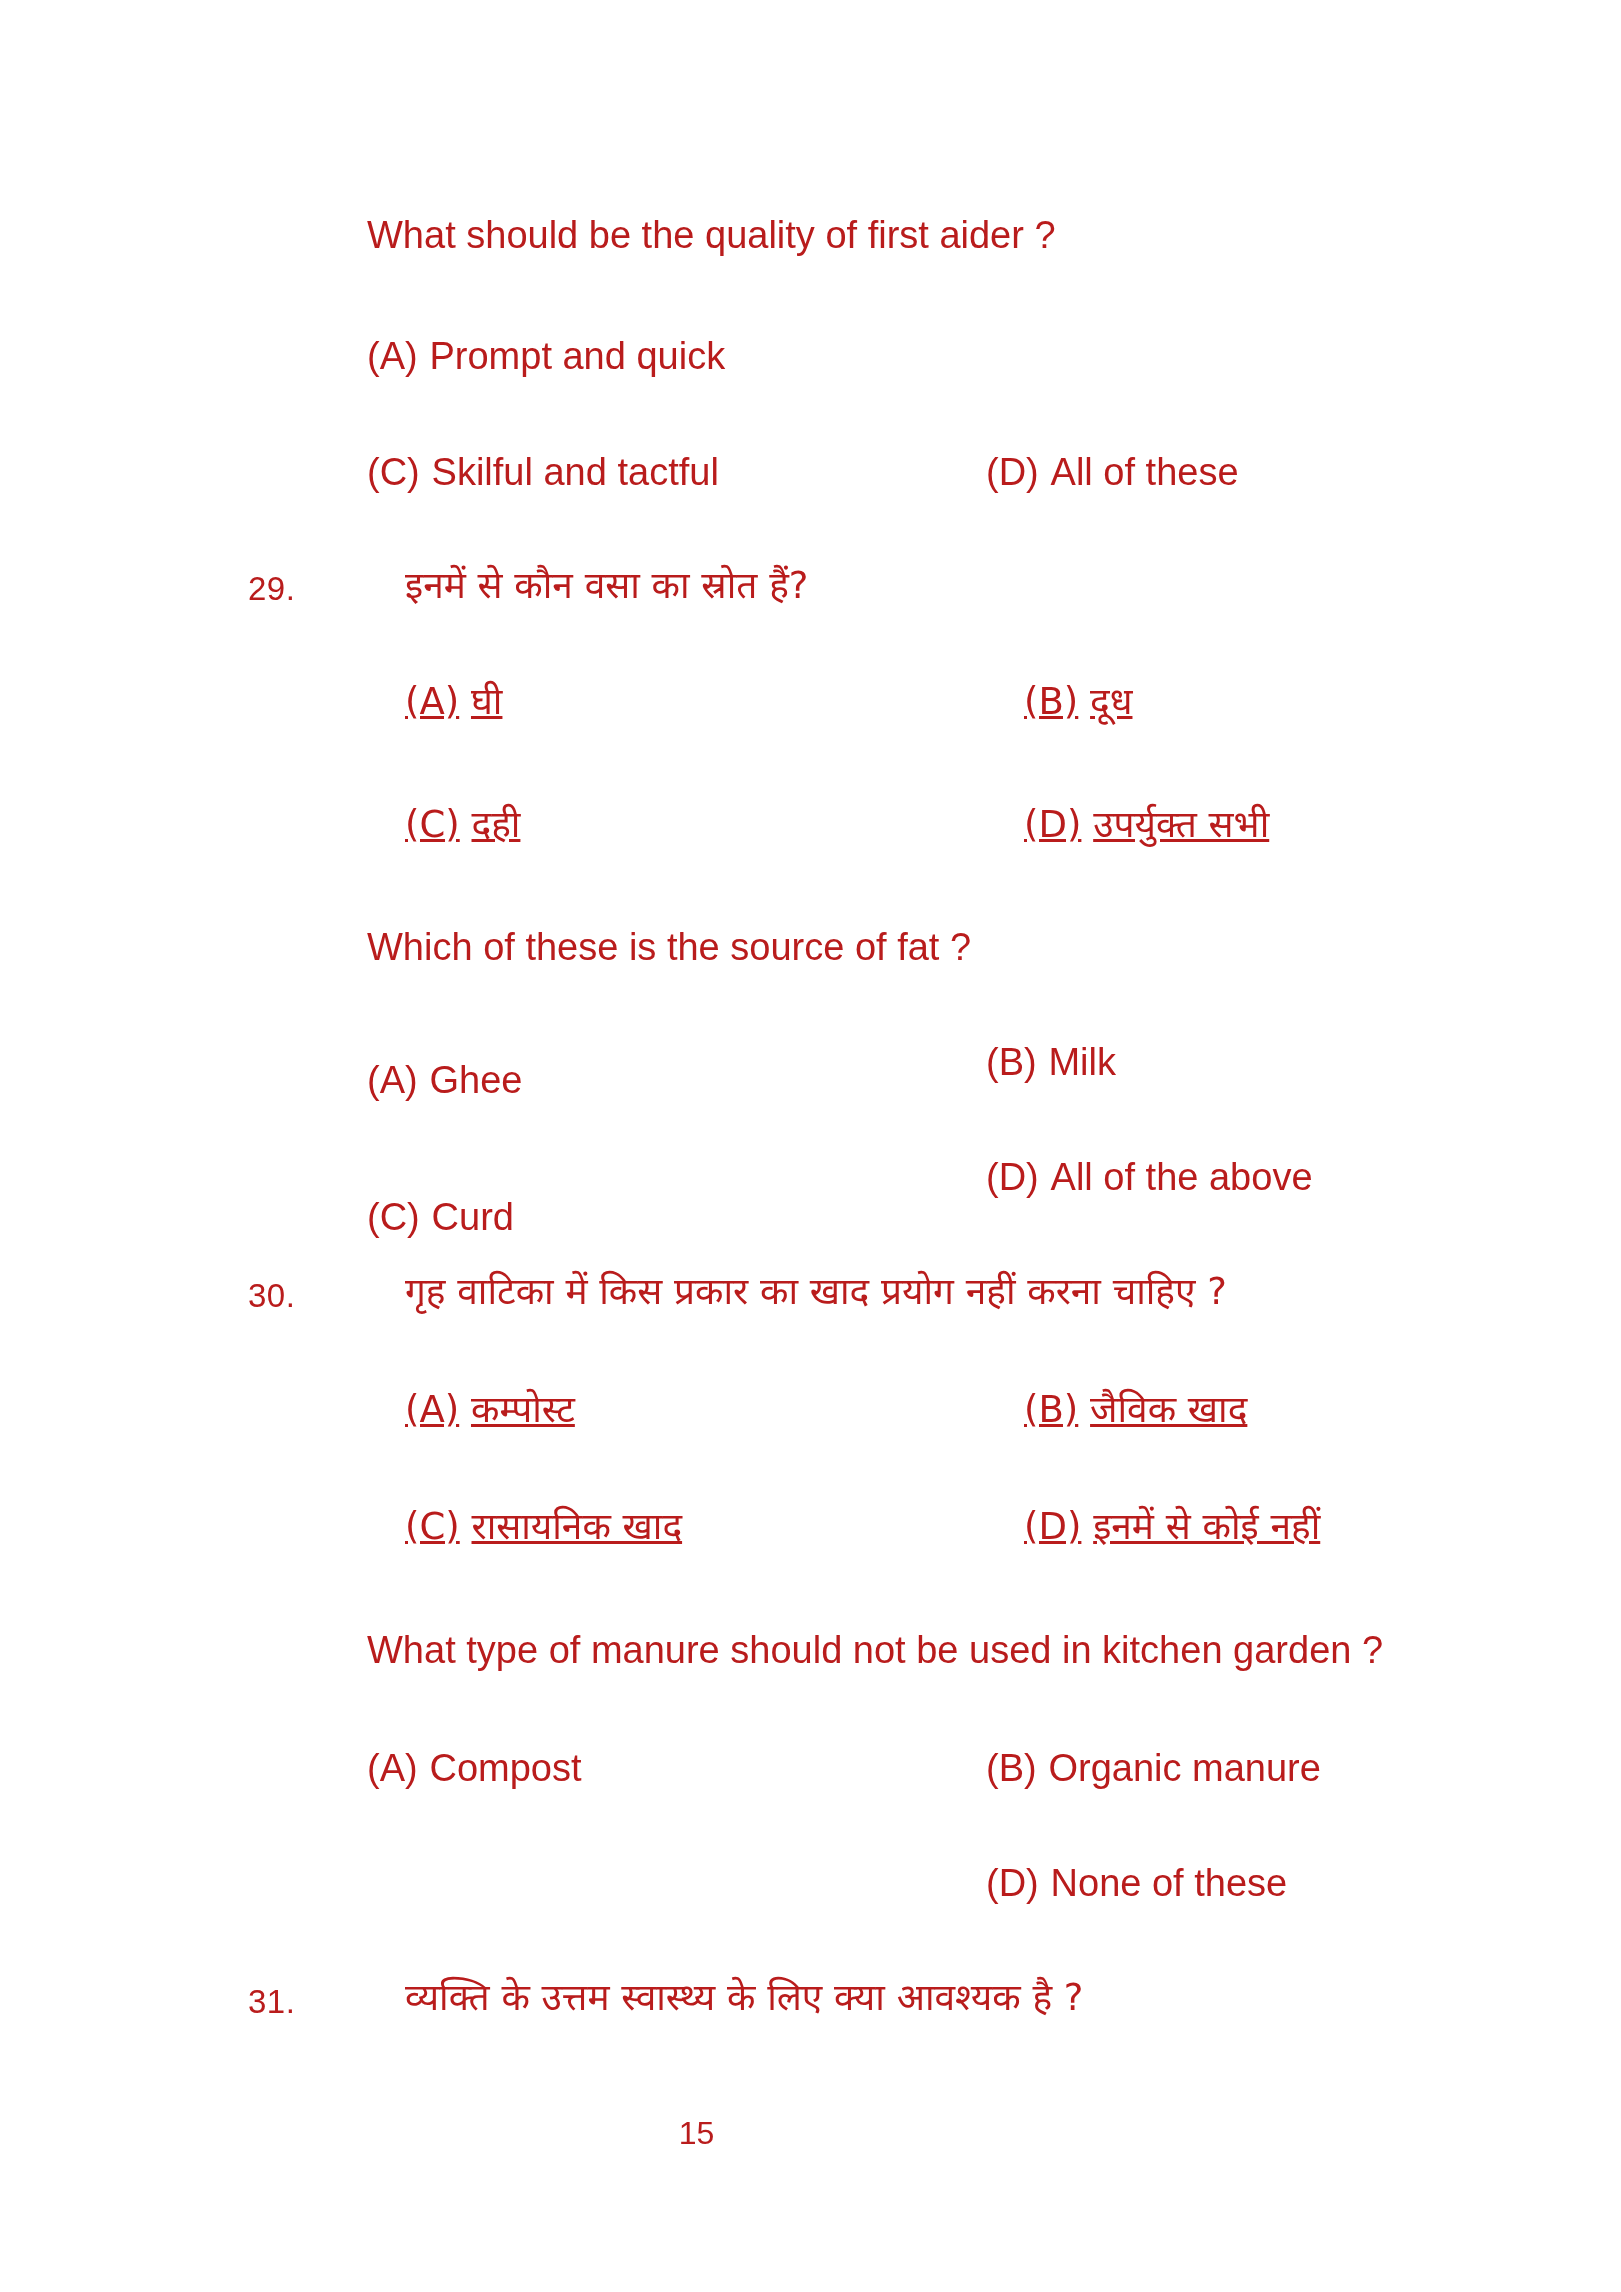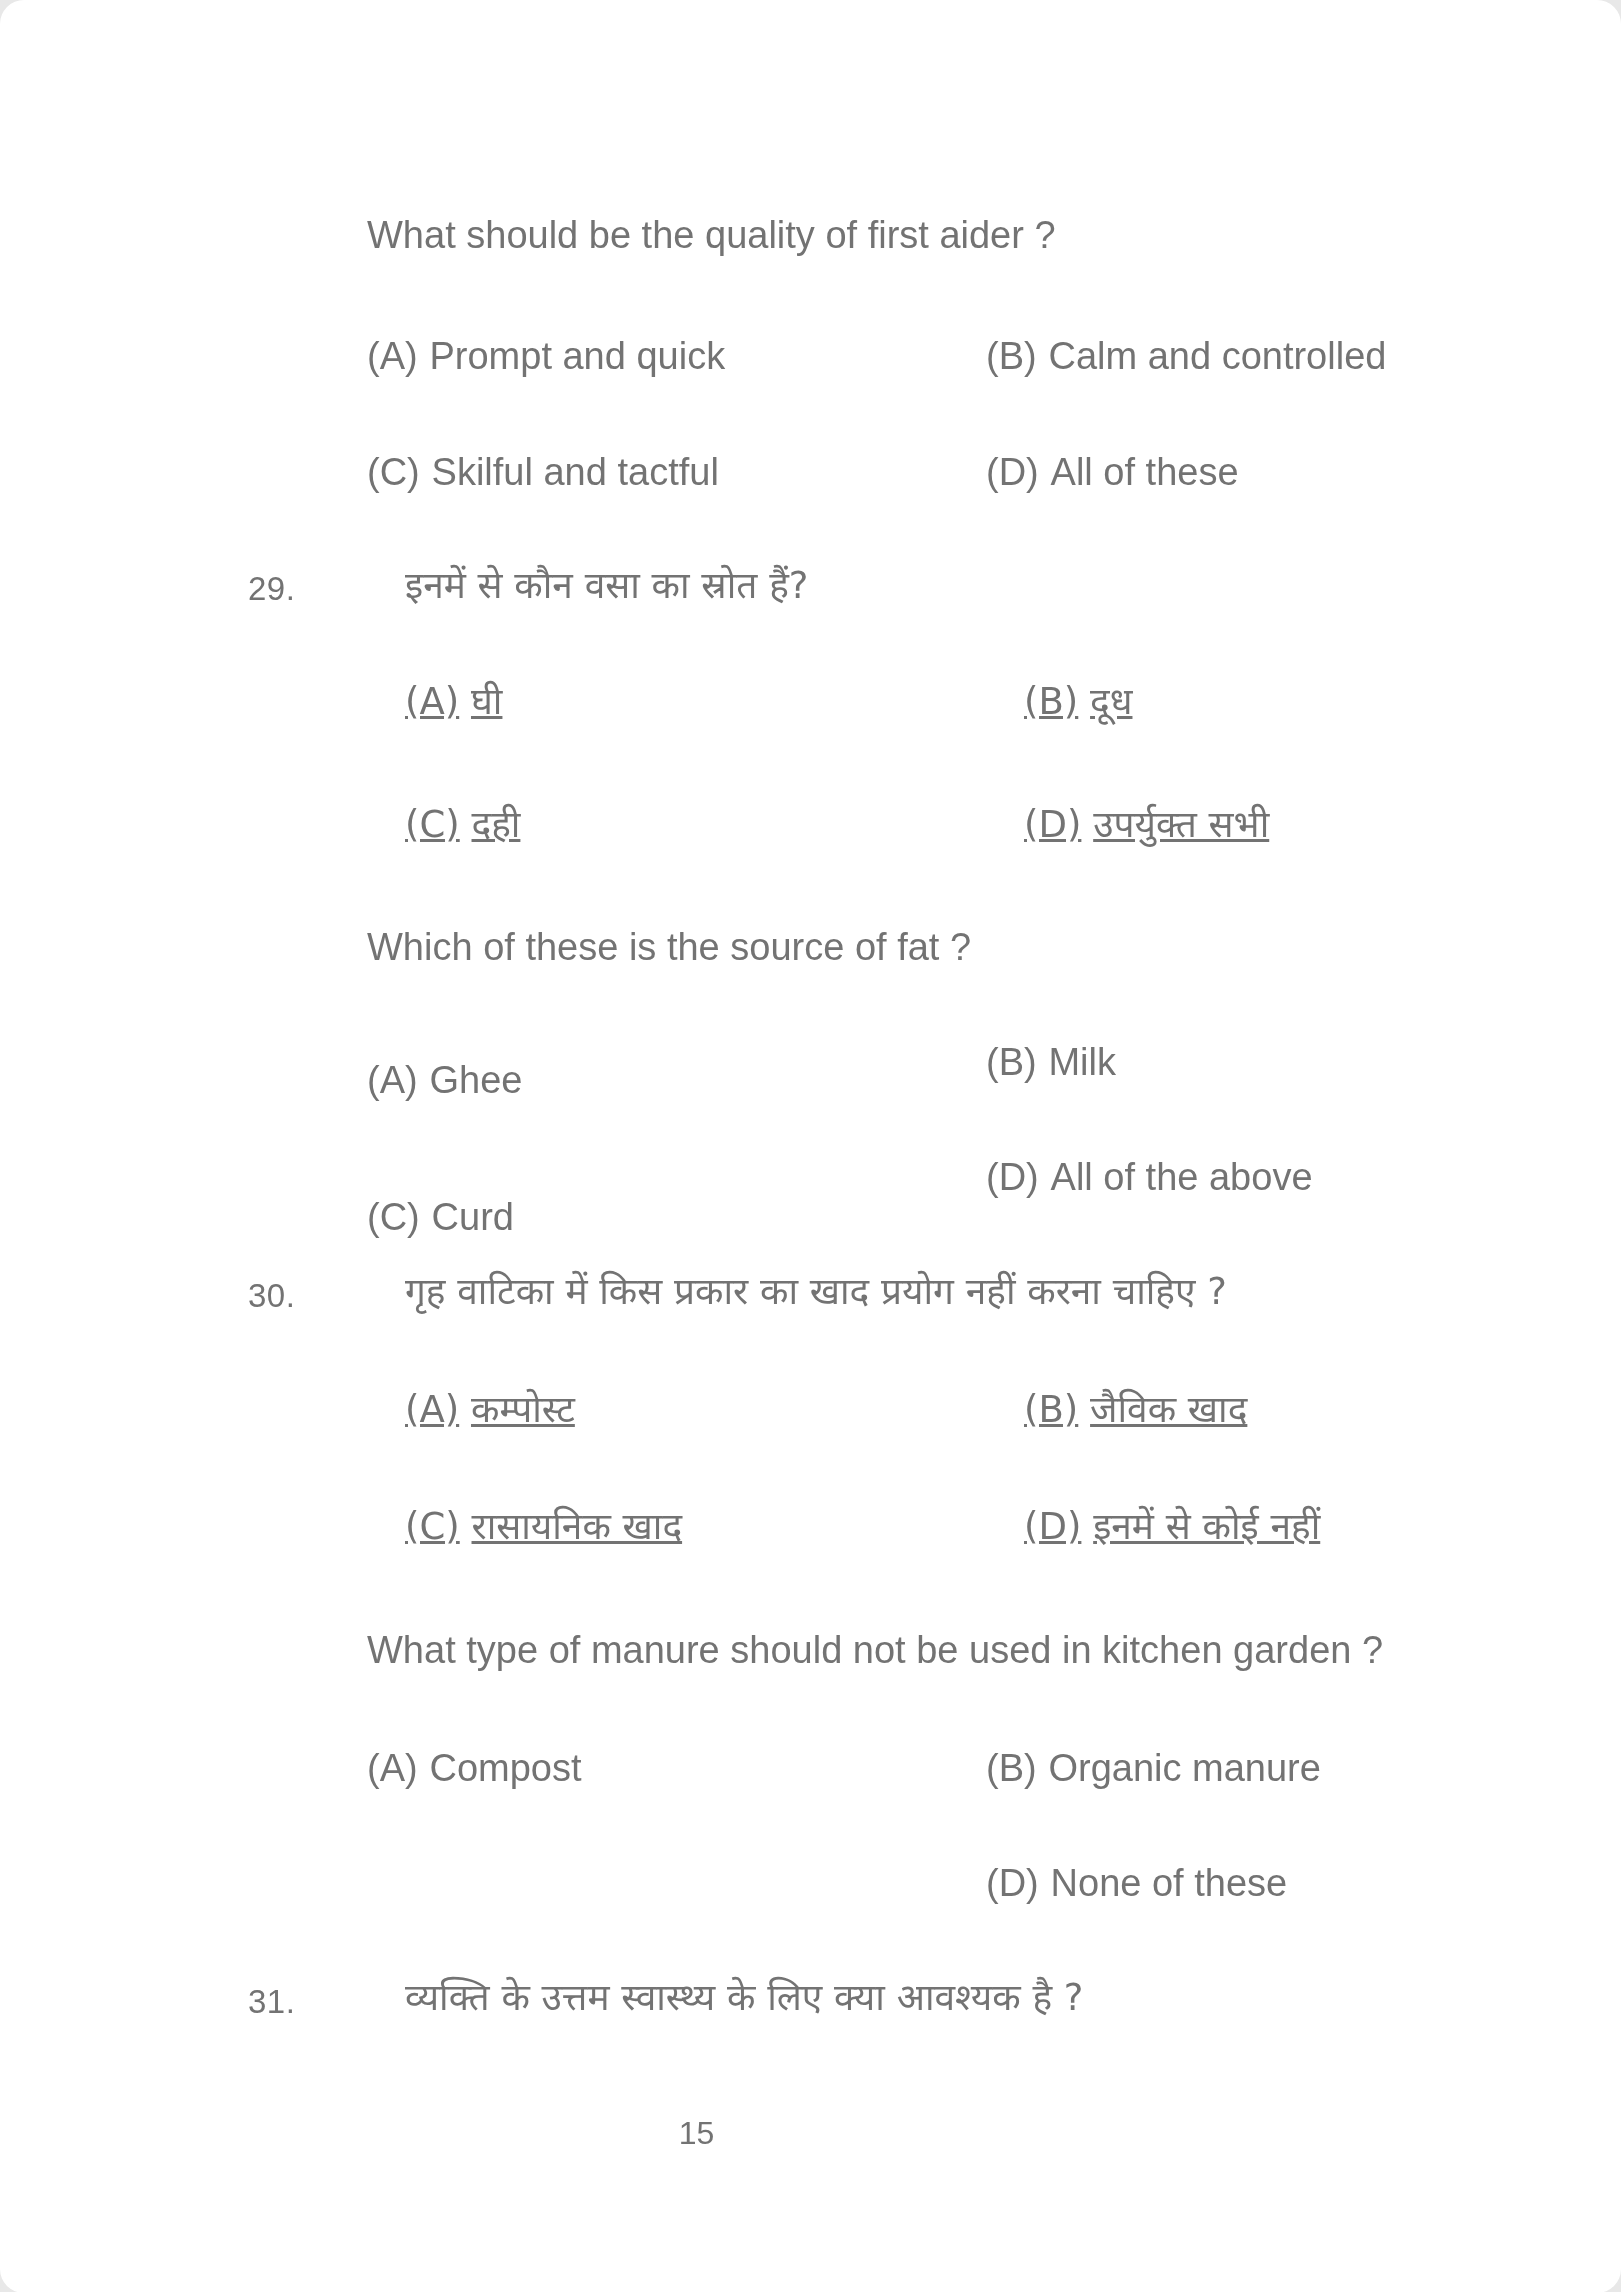--- a/index.html
+++ b/index.html
@@ -5,24 +5,23 @@
   html, body {
     margin: 0;
     padding: 0;
     background: #e8e8e8;
   }
   .sheet {
     position: relative;
     width: 1621px;
     height: 2293px;
     background: #ffffff;
-    color: #737373;
+    color: #b91c1c;
     font-family: "Liberation Sans", "DejaVu Sans", sans-serif;
     overflow: hidden;
-    border-radius: 24px;
   }
   .abs { position: absolute; line-height: 1.15; white-space: nowrap; }
   .qnum {
     left: 248px;
     font-size: 33px;
     letter-spacing: 0.5px;
   }
   .qtext {
     left: 367px;
     font-size: 38px;
@@ -41,23 +40,20 @@
 </style>
 </head>
 <body>
 
 <div class="sheet">
 
   <div class="abs qtext" style="top:214px">What should be the quality of first aider ?</div>
 
   <div class="abs opt-left opt" style="top:335px">
     <span class="label">(A)</span><span>Prompt and quick</span>
-  </div>
-  <div class="abs opt-right opt" style="top:335px">
-    <span class="label">(B)</span><span>Calm and controlled</span>
   </div>
 
   <div class="abs opt-left opt" style="top:451px">
     <span class="label">(C)</span><span>Skilful and tactful</span>
   </div>
   <div class="abs opt-right opt" style="top:451px">
     <span class="label">(D)</span><span>All of these</span>
   </div>
 
   <div class="abs qnum" style="top:570px">29.</div>

